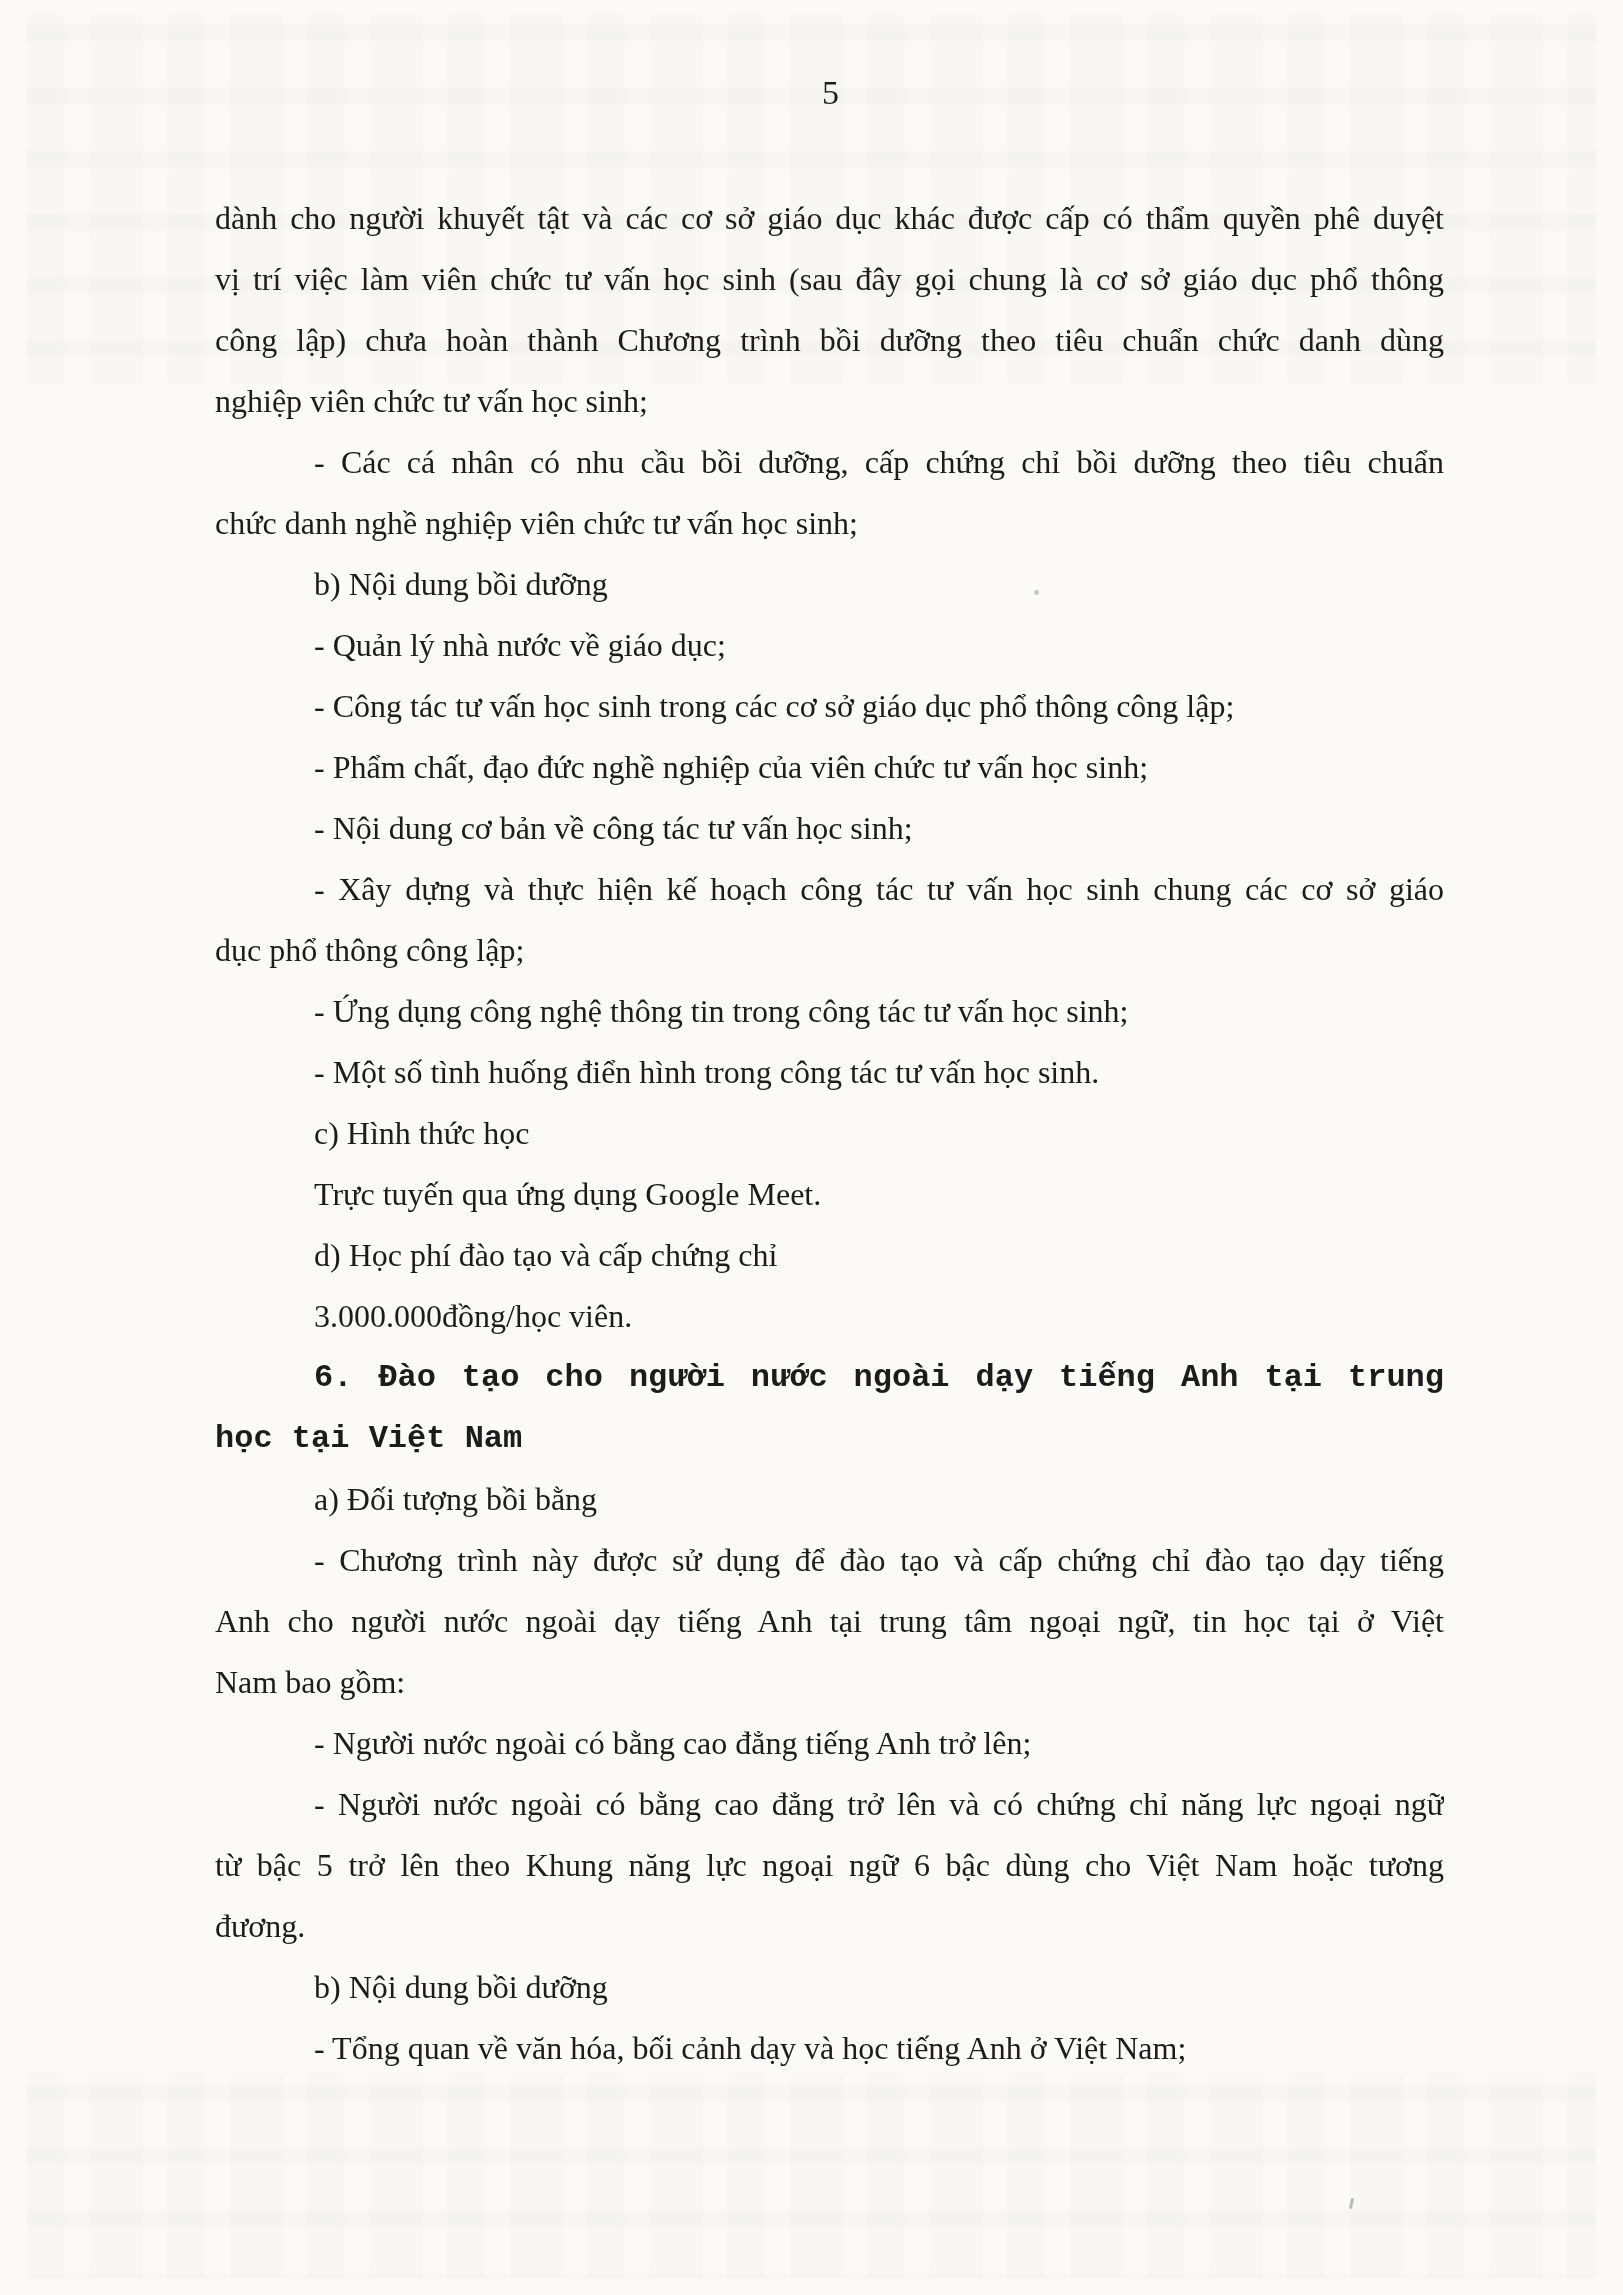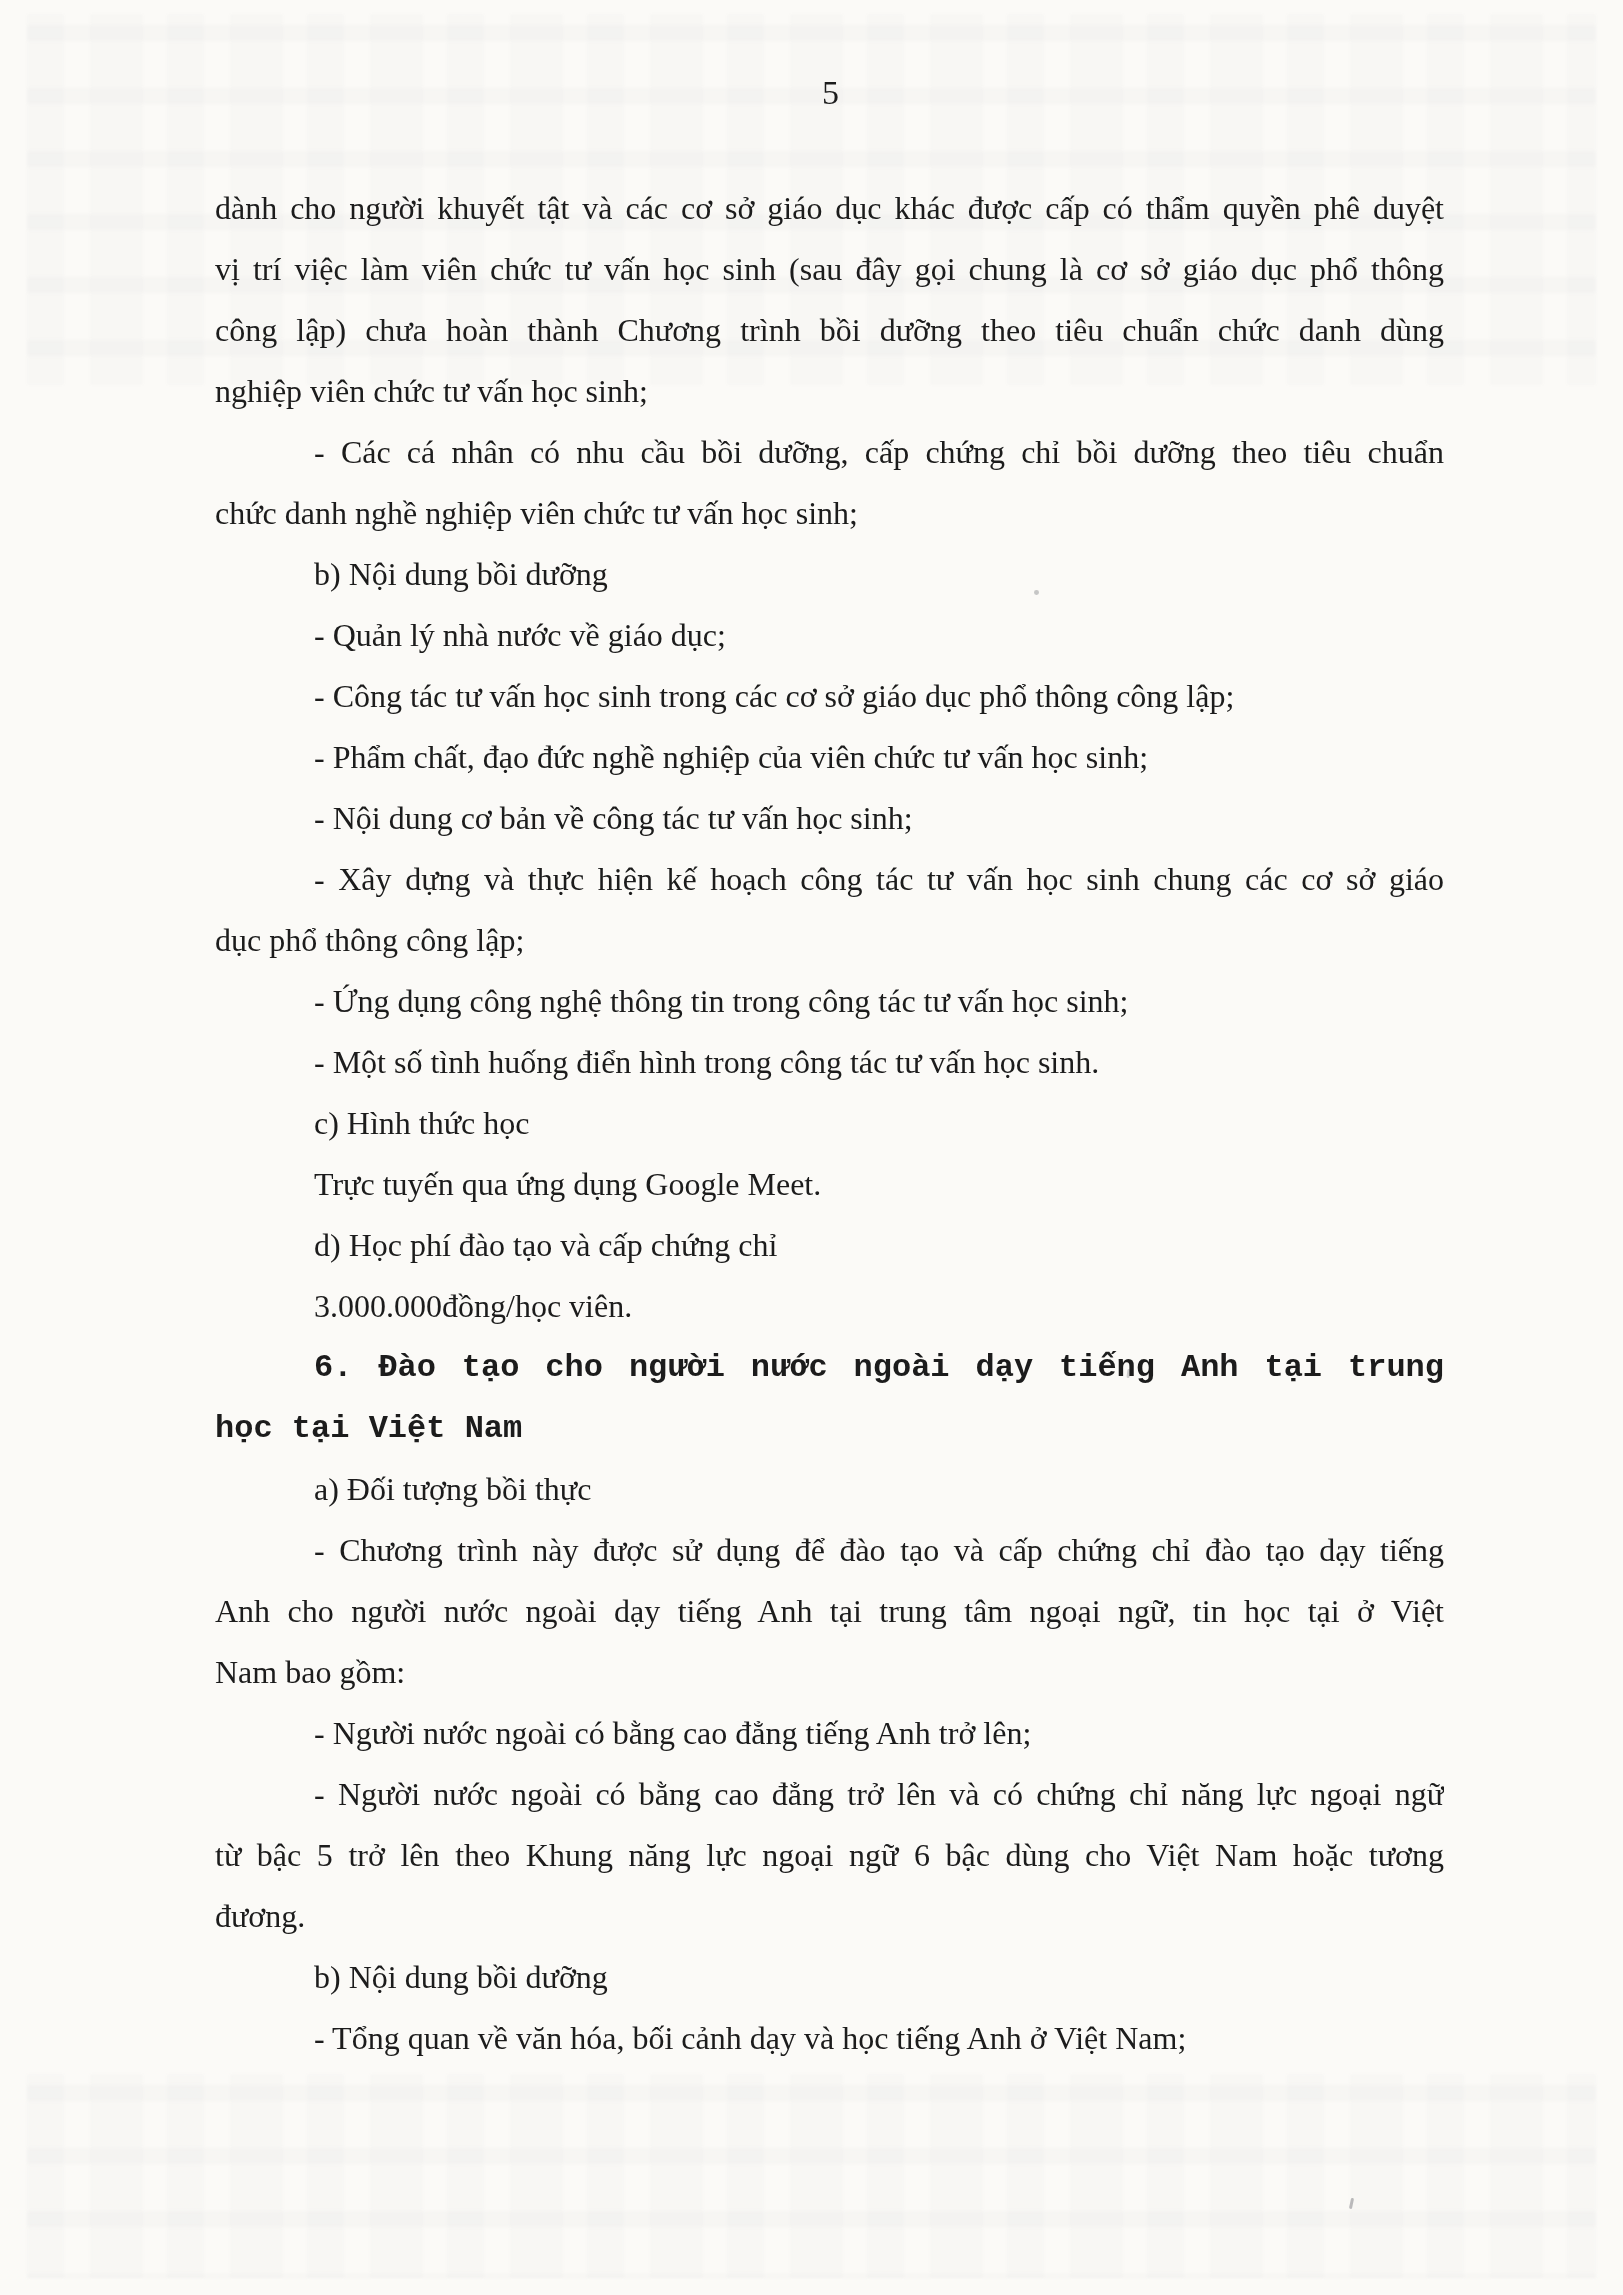--- a/index.html
+++ b/index.html
@@ -56,21 +56,21 @@
     width: 100%;
     text-align: center;
     font-size: 34px;
     line-height: 41px;
     transform: translateX(19px);
   }
 
   .content {
     position: absolute;
     left: 215px;
-    top: 178px;
+    top: 188px;
     width: 1229px;
   }
 
   .line {
     font-size: 32px;
     line-height: 61px;
     max-height: 61px;
     overflow: hidden;
     text-align: justify;
     text-align-last: justify;
@@ -144,21 +144,21 @@
         <div class="line last">d) Học phí đào tạo và cấp chứng chỉ</div>
       </div>
       <div class="para indent">
         <div class="line last">3.000.000đồng/học viên.</div>
       </div>
       <div class="para bold indent">
         <div class="line">6. Đào tạo cho người nước ngoài dạy tiếng Anh tại trung tâm ngoại ngữ, tin</div>
         <div class="line last">học tại Việt Nam</div>
       </div>
       <div class="para indent">
-        <div class="line last">a) Đối tượng bồi thực</div>
+        <div class="line last">a) Đối tượng bồi bằng</div>
       </div>
       <div class="para indent">
         <div class="line">- Chương trình này được sử dụng để đào tạo và cấp chứng chỉ đào tạo dạy tiếng</div>
         <div class="line">Anh cho người nước ngoài dạy tiếng Anh tại trung tâm ngoại ngữ, tin học tại ở Việt</div>
         <div class="line last">Nam bao gồm:</div>
       </div>
       <div class="para indent">
         <div class="line last">- Người nước ngoài có bằng cao đẳng tiếng Anh trở lên;</div>
       </div>
       <div class="para indent">

